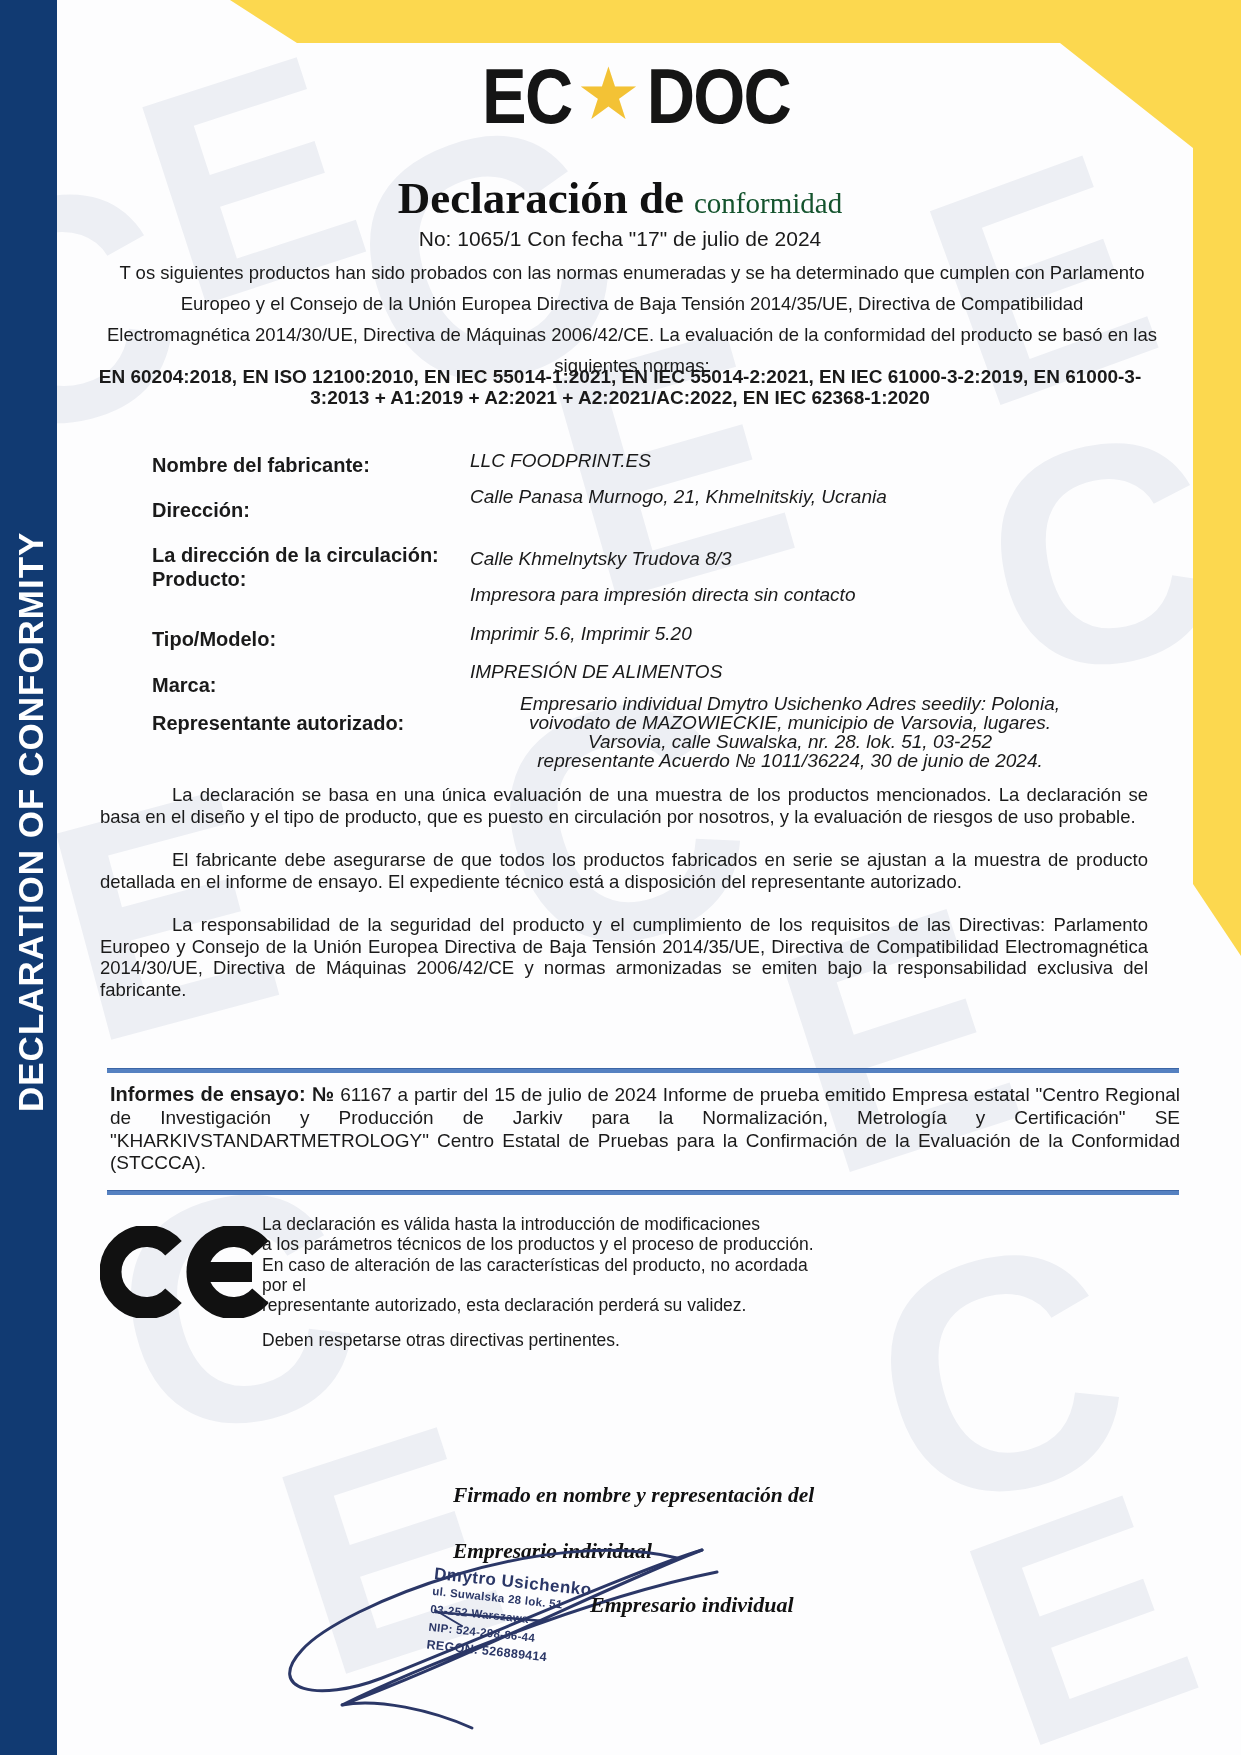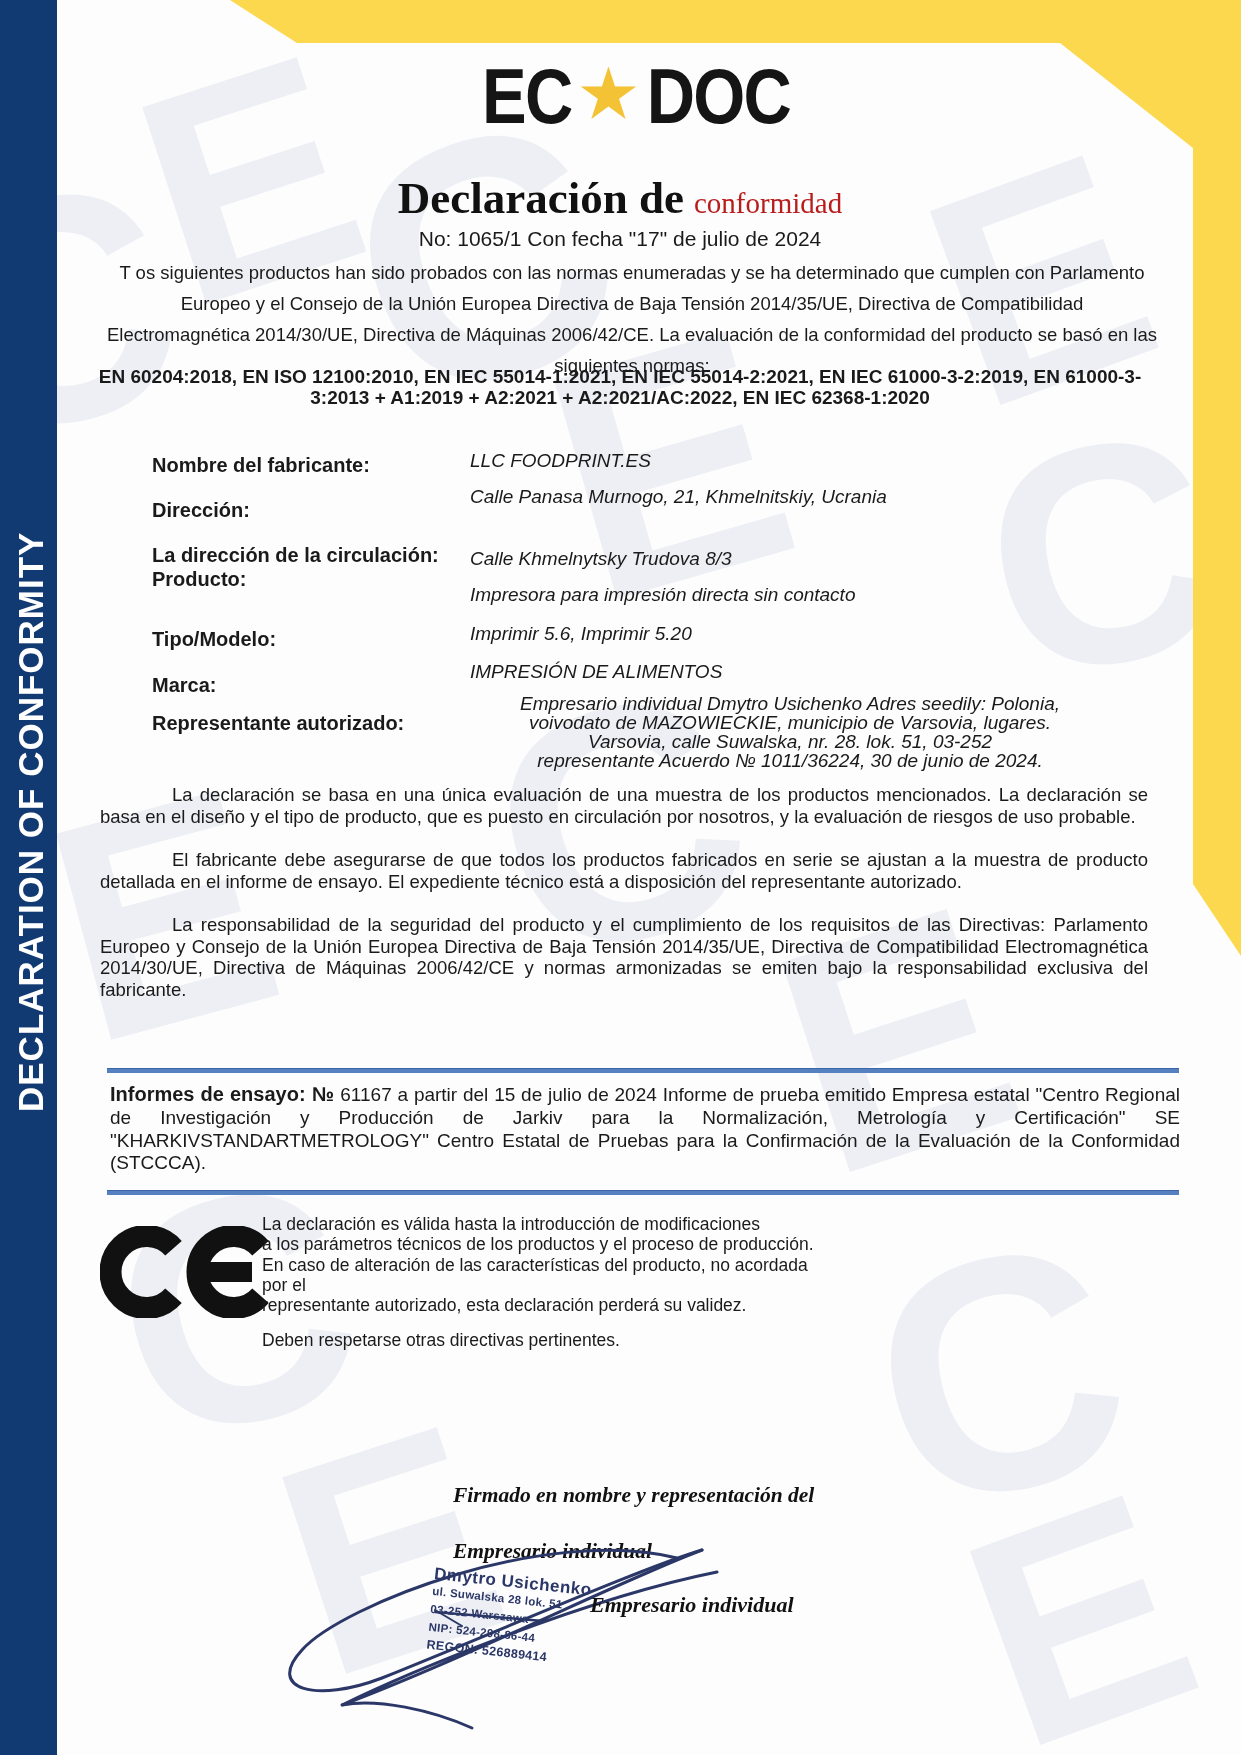--- a/index.html
+++ b/index.html
@@ -25,21 +25,21 @@
   #content{position:absolute;left:57px;top:0;width:1126px;height:1755px;z-index:2;}
   .abs{position:absolute;}
   #logo{left:0;width:1126px;top:52px;text-align:center;font-weight:bold;letter-spacing:-2px;padding-left:18px;}
   #logo .ltr{
     font-size:76px;color:#151515;display:inline-block;transform:scale(.88,1.02);
     font-family:"Liberation Sans",sans-serif;font-weight:bold;
   }
   #logo .star{font-size:64px;display:inline-block;vertical-align:6px;margin:0 2px;}
   #title-line{left:0;width:1126px;top:172px;text-align:center;font-family:"Liberation Serif",serif;}
   #title-main{font-size:45px;font-weight:bold;color:#111;}
-  #title-sub{font-size:29px;color:#b91c1c;margin-left:10px;}
+  #title-sub{font-size:29px;color:#14532d;margin-left:10px;}
   #doc-no{left:0;width:1126px;top:227px;text-align:center;font-size:21px;}
   #intro{left:38px;width:1050px;top:257px;text-align:center;font-size:18.5px;line-height:31px;margin-left:12px;}
   #standards{left:38px;width:1050px;top:366px;text-align:center;font-size:19px;font-weight:bold;line-height:21px;}
   
   .f-label{position:absolute;left:95px;font-size:20px;font-weight:bold;white-space:nowrap;}
   .f-value{position:absolute;left:413px;font-size:19px;font-style:italic;white-space:pre-line;line-height:19px;width:640px;}
   
   .para{position:absolute;left:43px;width:1048px;font-size:18.5px;line-height:21.5px;text-align:justify;text-indent:72px;}
   .divider{position:absolute;left:50px;width:1072px;height:4px;background:#5581c1;border-top:1px solid #3c66a6;}
   #report{left:53px;width:1070px;top:1083px;font-size:19px;line-height:22.8px;text-align:justify;}

